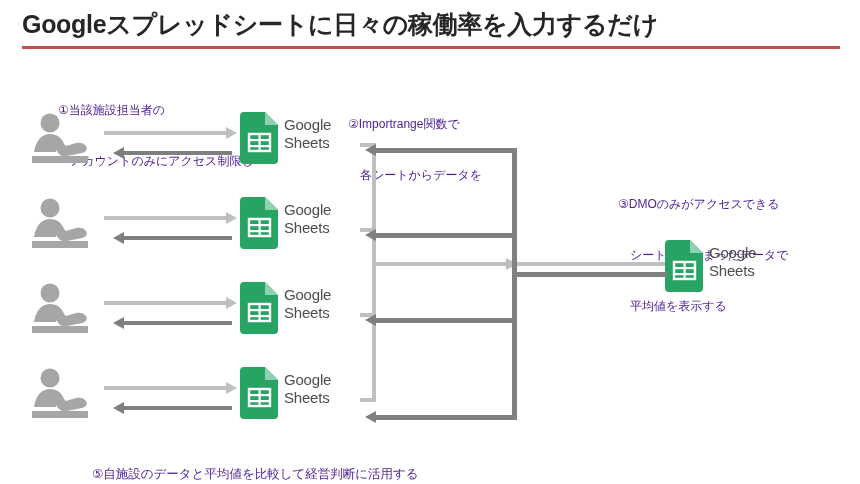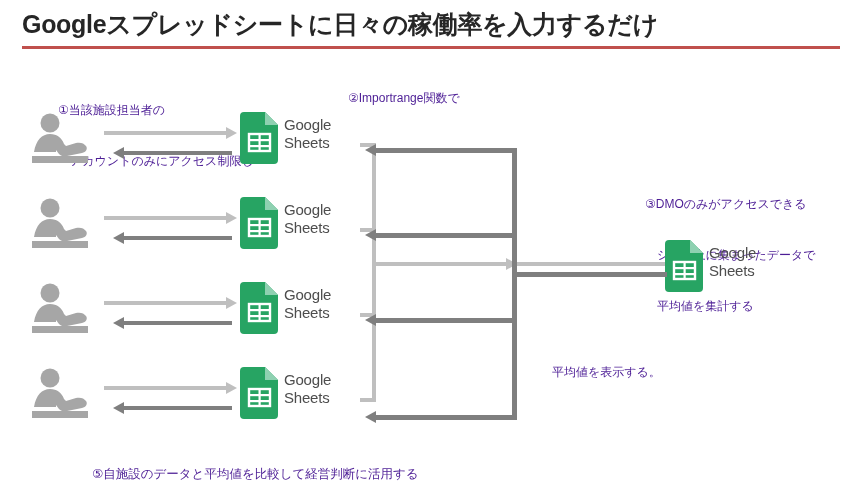--- a/index.html
+++ b/index.html
@@ -45,22 +45,22 @@
     position: absolute;
     font-size: 12px;
     line-height: 17px;
     color: #4c1d95;
     white-space: pre;
   }
   .note .ln { display: block; }
   .note .ind { padding-left: 12px; }
 
   #note1 { left: 58px;  top: 68px; }
-  #note2 { left: 348px; top: 56px; }
-  #note3 { left: 618px; top: 162px; margin-left: 27px; }
+  #note2 { left: 348px; top: 82px; }
+  #note3 { left: 618px; top: 162px; }
   #note4 { left: 540px; top: 330px; }
   #note5 { left: 92px;  top: 432px; font-size: 12.5px; }
 
   
   #footer {
     position: absolute;
     left: 6px;
     top: 466px;
     font-family: "Liberation Mono", "DejaVu Sans Mono", monospace;
     font-size: 10.5px;
@@ -123,30 +123,30 @@
   <div id="title">Googleスプレッドシートに日々の稼働率を入力するだけ</div>
   <div id="title-rule"></div>
 
   <div class="note" id="note1">
     <span class="ln">①当該施設担当者の</span>
     <span class="ln ind">アカウントのみにアクセス制限し</span>
   </div>
 
   <div class="note" id="note2">
     <span class="ln">②Importrange関数で</span>
+    <span class="ln ind">各シートからデータを</span>
   </div>
 
   <div class="note" id="note3">
     <span class="ln">③DMOのみがアクセスできる</span>
     <span class="ln ind">シート上に集まったデータで</span>
-    <span class="ln ind">平均値を集計する</span>
+    <span class="ln ind">平均値を表示する</span>
   </div>
 
   <div class="note" id="note4">
-    <span class="ln ind">平均値を表示する。</span>
   </div>
 
   <div class="note" id="note5">
     <span class="ln">⑤自施設のデータと平均値を比較して経営判断に活用する</span>
   </div>
 
   <div class="person" style="left:22px; top:112px;">
     <svg width="74" height="58" viewBox="0 0 74 58">
       <circle cx="28" cy="11" r="9.5" fill="#a6a6a6"></circle>
       <path d="M12 40 C14 28 20 22 28 22 C35 22 40 26 42 32 L44 34 L54 31 C58 30 62 31 64 34 C66 37 64 40 60 41 L45 44 C42 45 39 44 37 42 L34 38 L34 40 Z" fill="#a6a6a6"></path>

